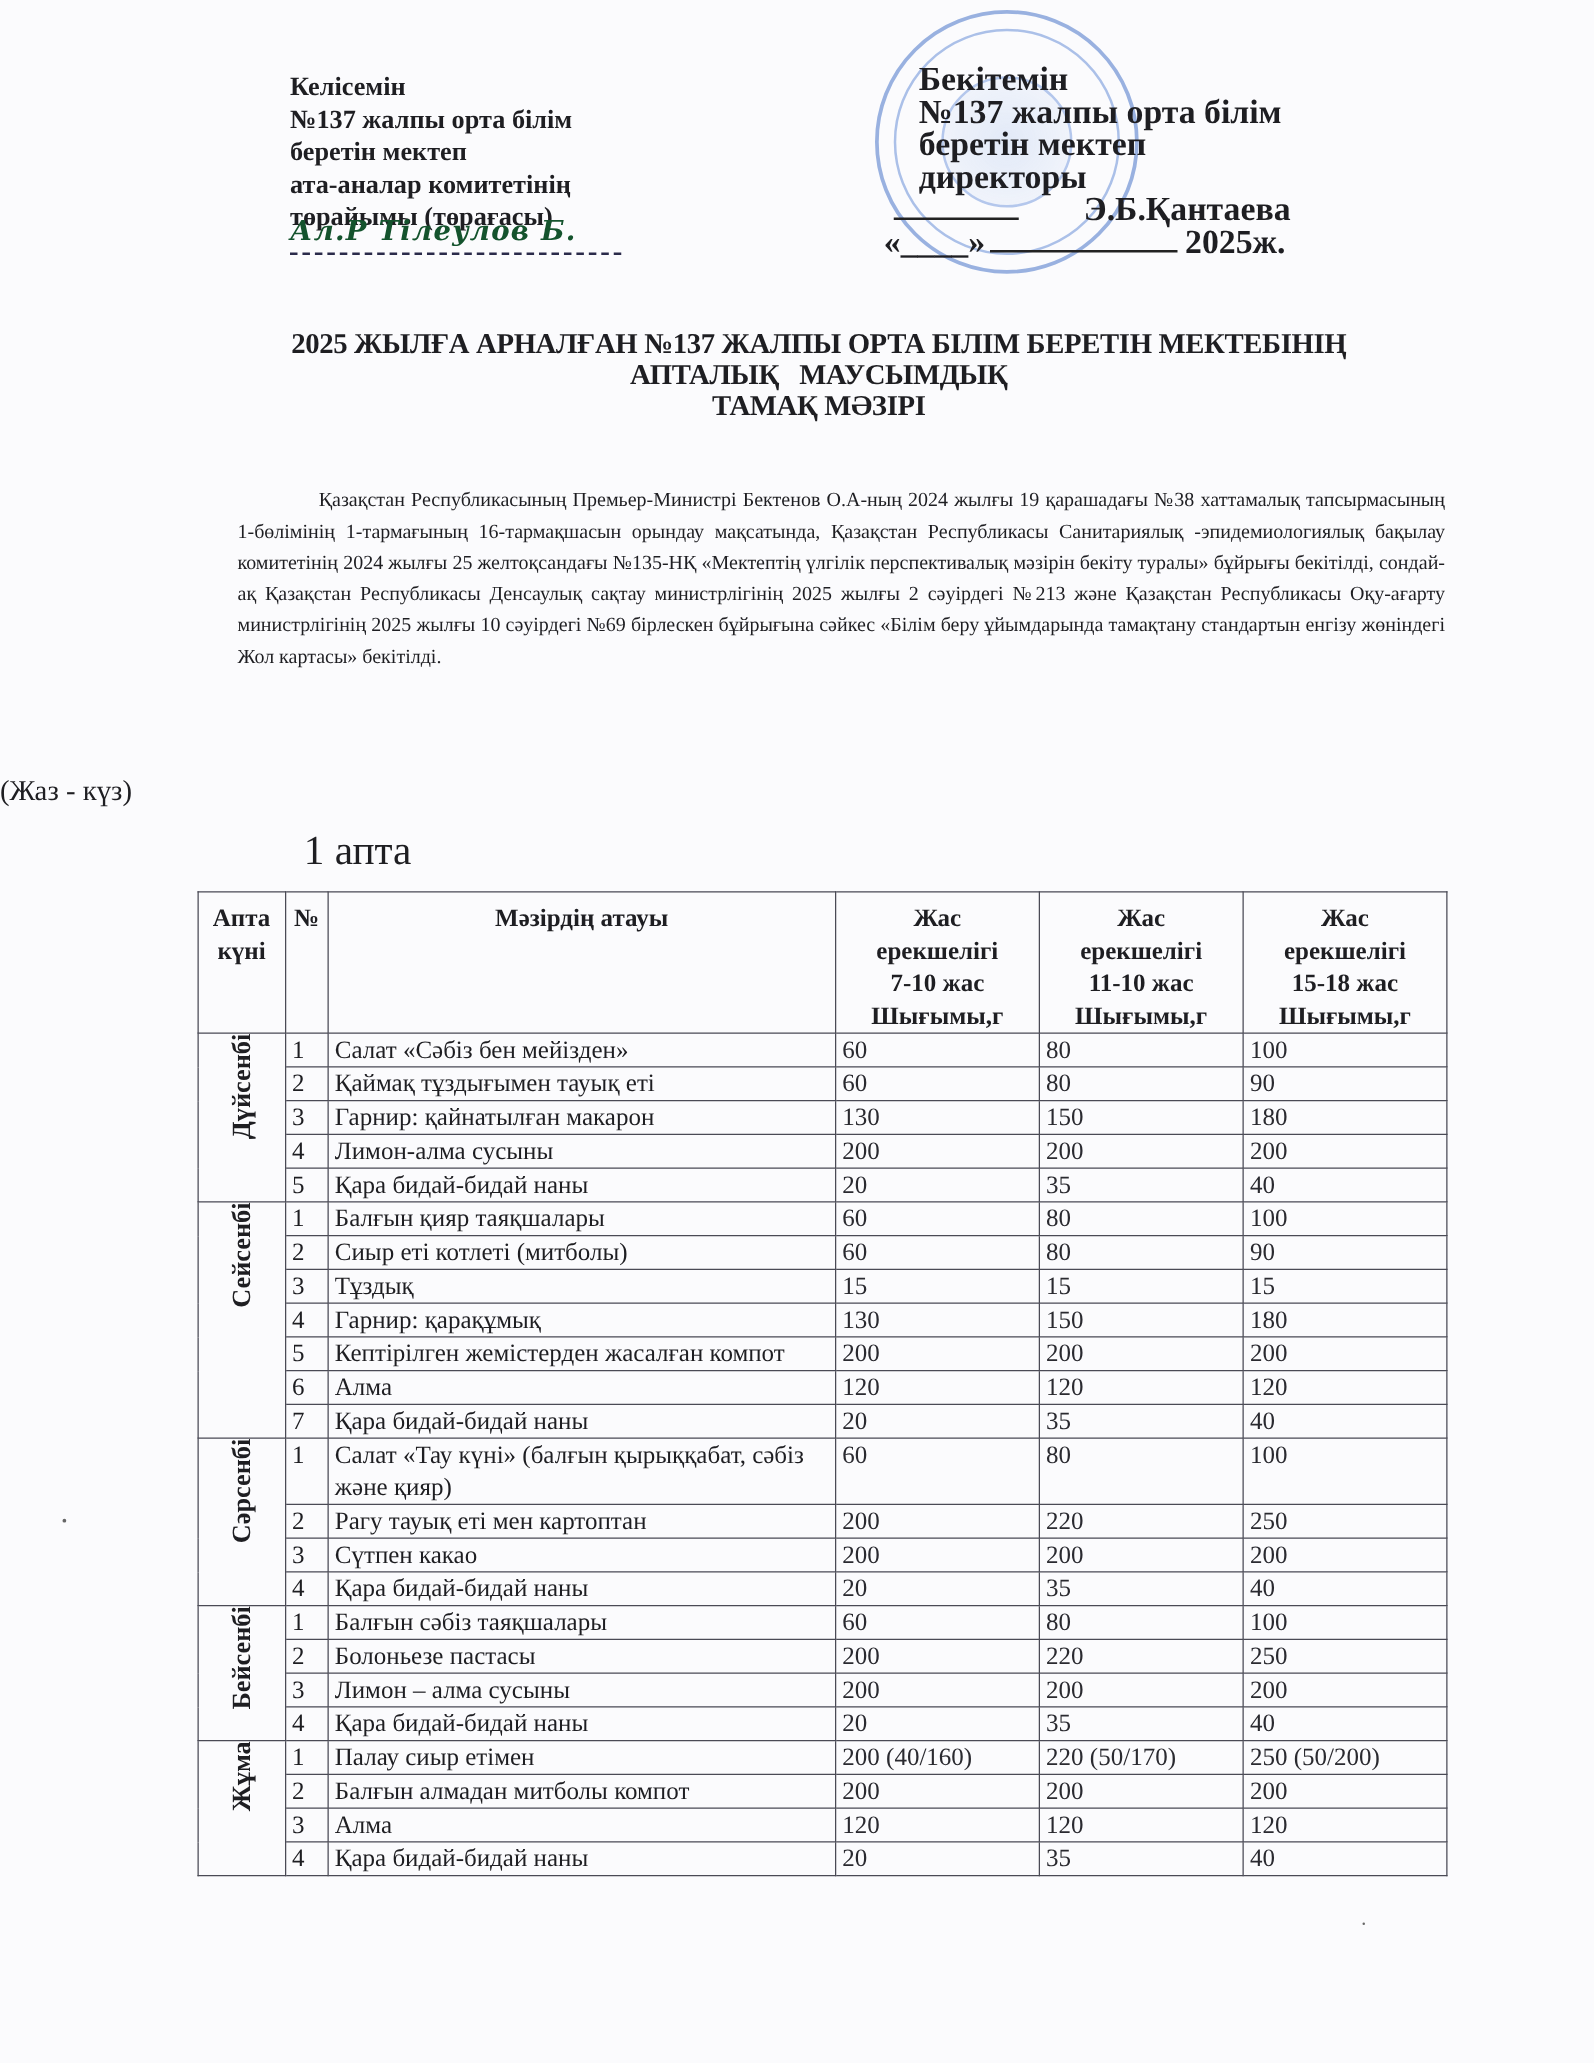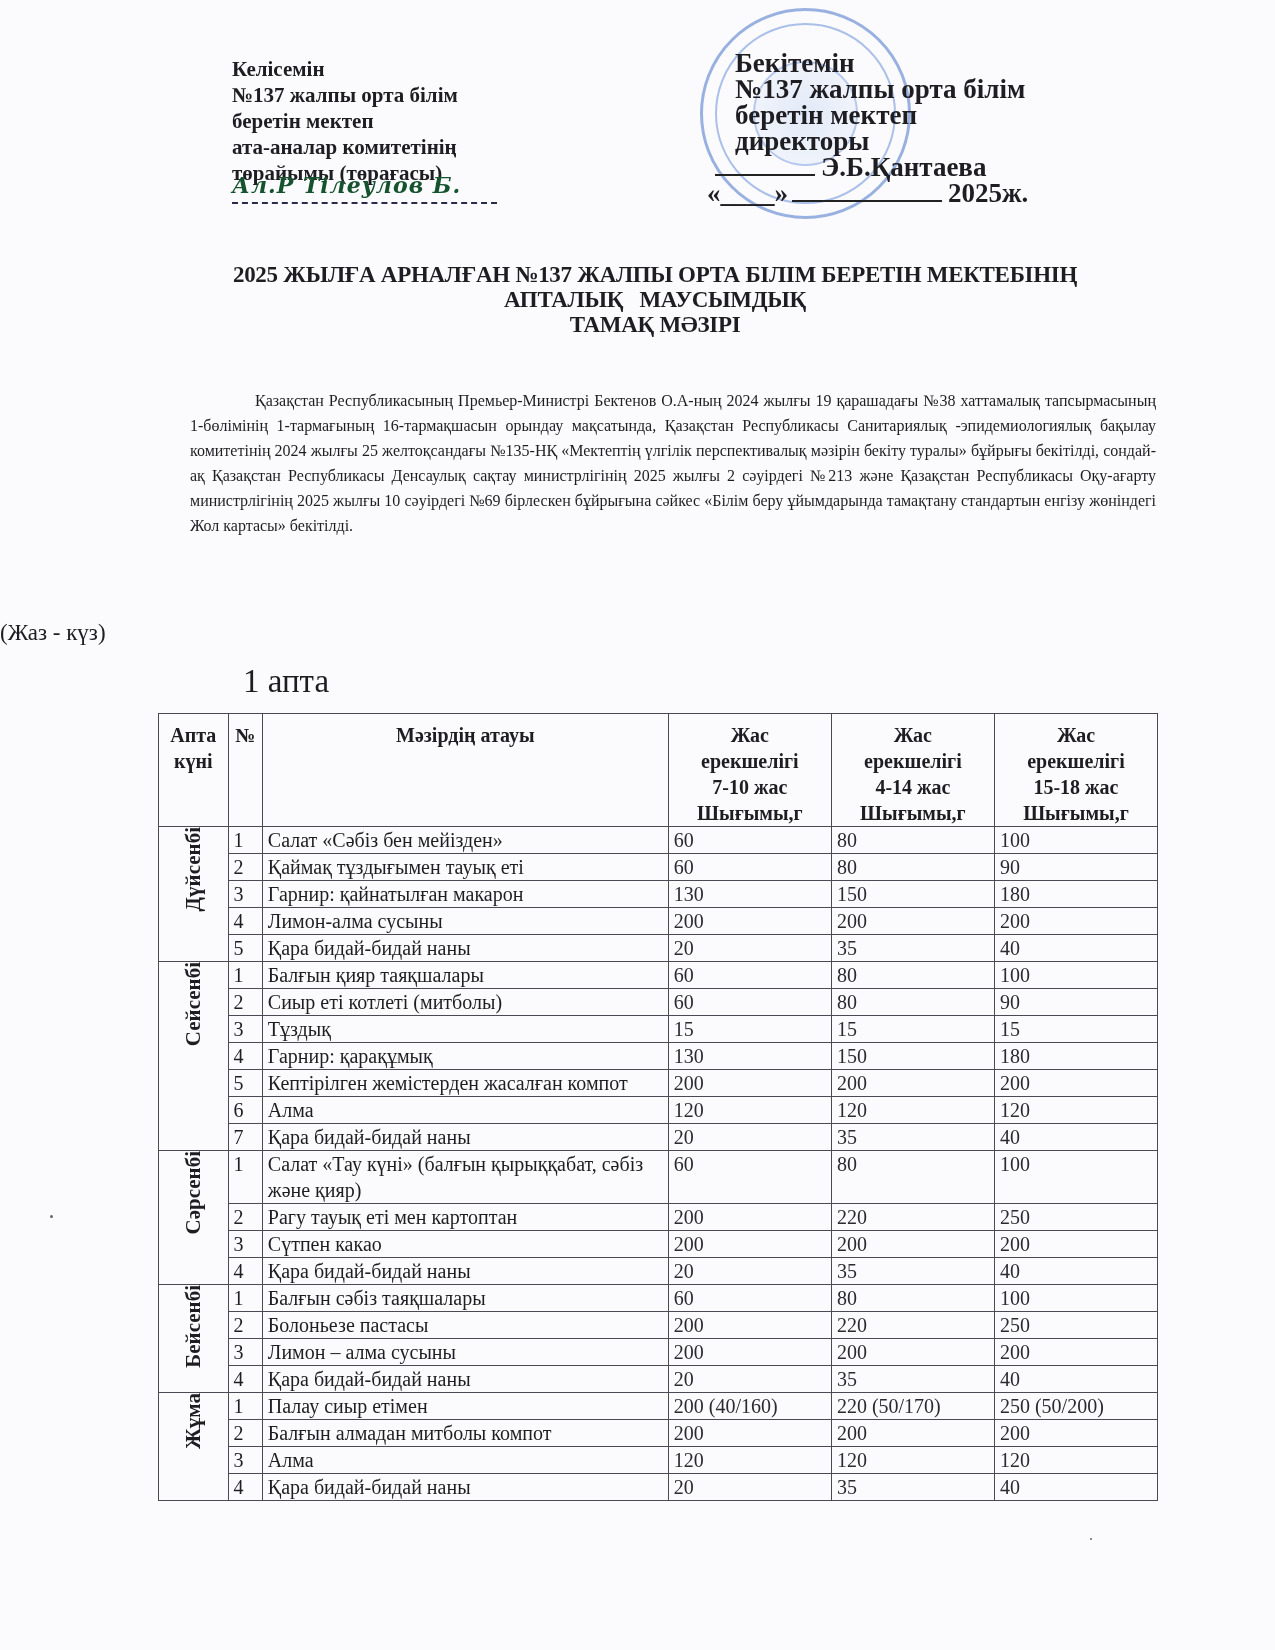--- a/index.html
+++ b/index.html
@@ -4,21 +4,21 @@
 <style>
   html, body { margin: 0; padding: 0; }
   body {
     width: 1275px; height: 1650px; background: #fbfbfd; position: relative; overflow: hidden;
     font-family: "Liberation Serif", "DejaVu Serif", serif; color: #1e1e22;
   }
   .approve-left { position: absolute; left: 232px; top: 56px; font-weight: bold; font-size: 21px; line-height: 26px; }
   .approve-left .sig-line { display: block; width: 265px; border-bottom: 2px dashed #2a2a4a; height: 16px; position: relative; }
   .signature-scribble { position: absolute; left: 0; top: -14px; color: #14532d; font-style: italic; font-size: 22px; font-family: "DejaVu Serif", serif; letter-spacing: 1px; }
   .approve-right { position: absolute; left: 735px; top: 50px; font-weight: bold; font-size: 27px; line-height: 26px; z-index: 2; }
-  .approve-right .dir-line { display: flex; align-items: baseline; }
+  .approve-right .dir-line { display: flex; align-items: baseline; gap: 46px; }
   .approve-right .blank { display: inline-block; width: 100px; border-bottom: 2px solid #222; margin-right: 6px; }
   .approve-right .date-line { display: flex; align-items: baseline; margin-left: -28px; }
   .approve-right .date-blank { display: inline-block; width: 150px; border-bottom: 2px solid #222; margin: 0 6px 0 4px; }
   .stamp { position: absolute; left: 700px; top: 8px; width: 205px; height: 205px; border-radius: 50%; border: 3px solid #4a76c9; opacity: 0.55; z-index: 1; }
   .stamp::before { content: ""; position: absolute; inset: 12px; border-radius: 50%; border: 2px solid #6a90d8; }
   .stamp::after { content: ""; position: absolute; inset: 50px; border-radius: 50%; border: 2px solid #7b9ddf; background: radial-gradient(circle, rgba(120,160,225,0.35), rgba(120,160,225,0.08)); }
   .title { position: absolute; left: 180px; top: 262px; width: 950px; text-align: center; font-weight: bold; font-size: 23px; line-height: 25px; letter-spacing: -0.3px; }
   .intro { position: absolute; left: 190px; top: 388px; width: 966px; font-size: 16px; line-height: 25px; text-align: justify; text-indent: 65px; }
   .season { position: absolute; left: 0; width: 1275px; top: 620px; text-align: left; font-weight: normal; font-size: 23px; }
   .week { position: absolute; left: 243px; top: 663px; font-size: 33px; }
@@ -87,21 +87,21 @@
       <th class="name-h">Мәзірдің атауы</th>
       <th class="age-h">
         <div>Жас</div>
         <div>ерекшелігі</div>
         <div>7-10 жас</div>
         <div>Шығымы,г</div>
       </th>
       <th class="age-h">
         <div>Жас</div>
         <div>ерекшелігі</div>
-        <div>4-14 жас</div>
+        <div>11-10 жас</div>
         <div>Шығымы,г</div>
       </th>
       <th class="age-h">
         <div>Жас</div>
         <div>ерекшелігі</div>
         <div>15-18 жас</div>
         <div>Шығымы,г</div>
       </th>
     </tr>
   </thead>

